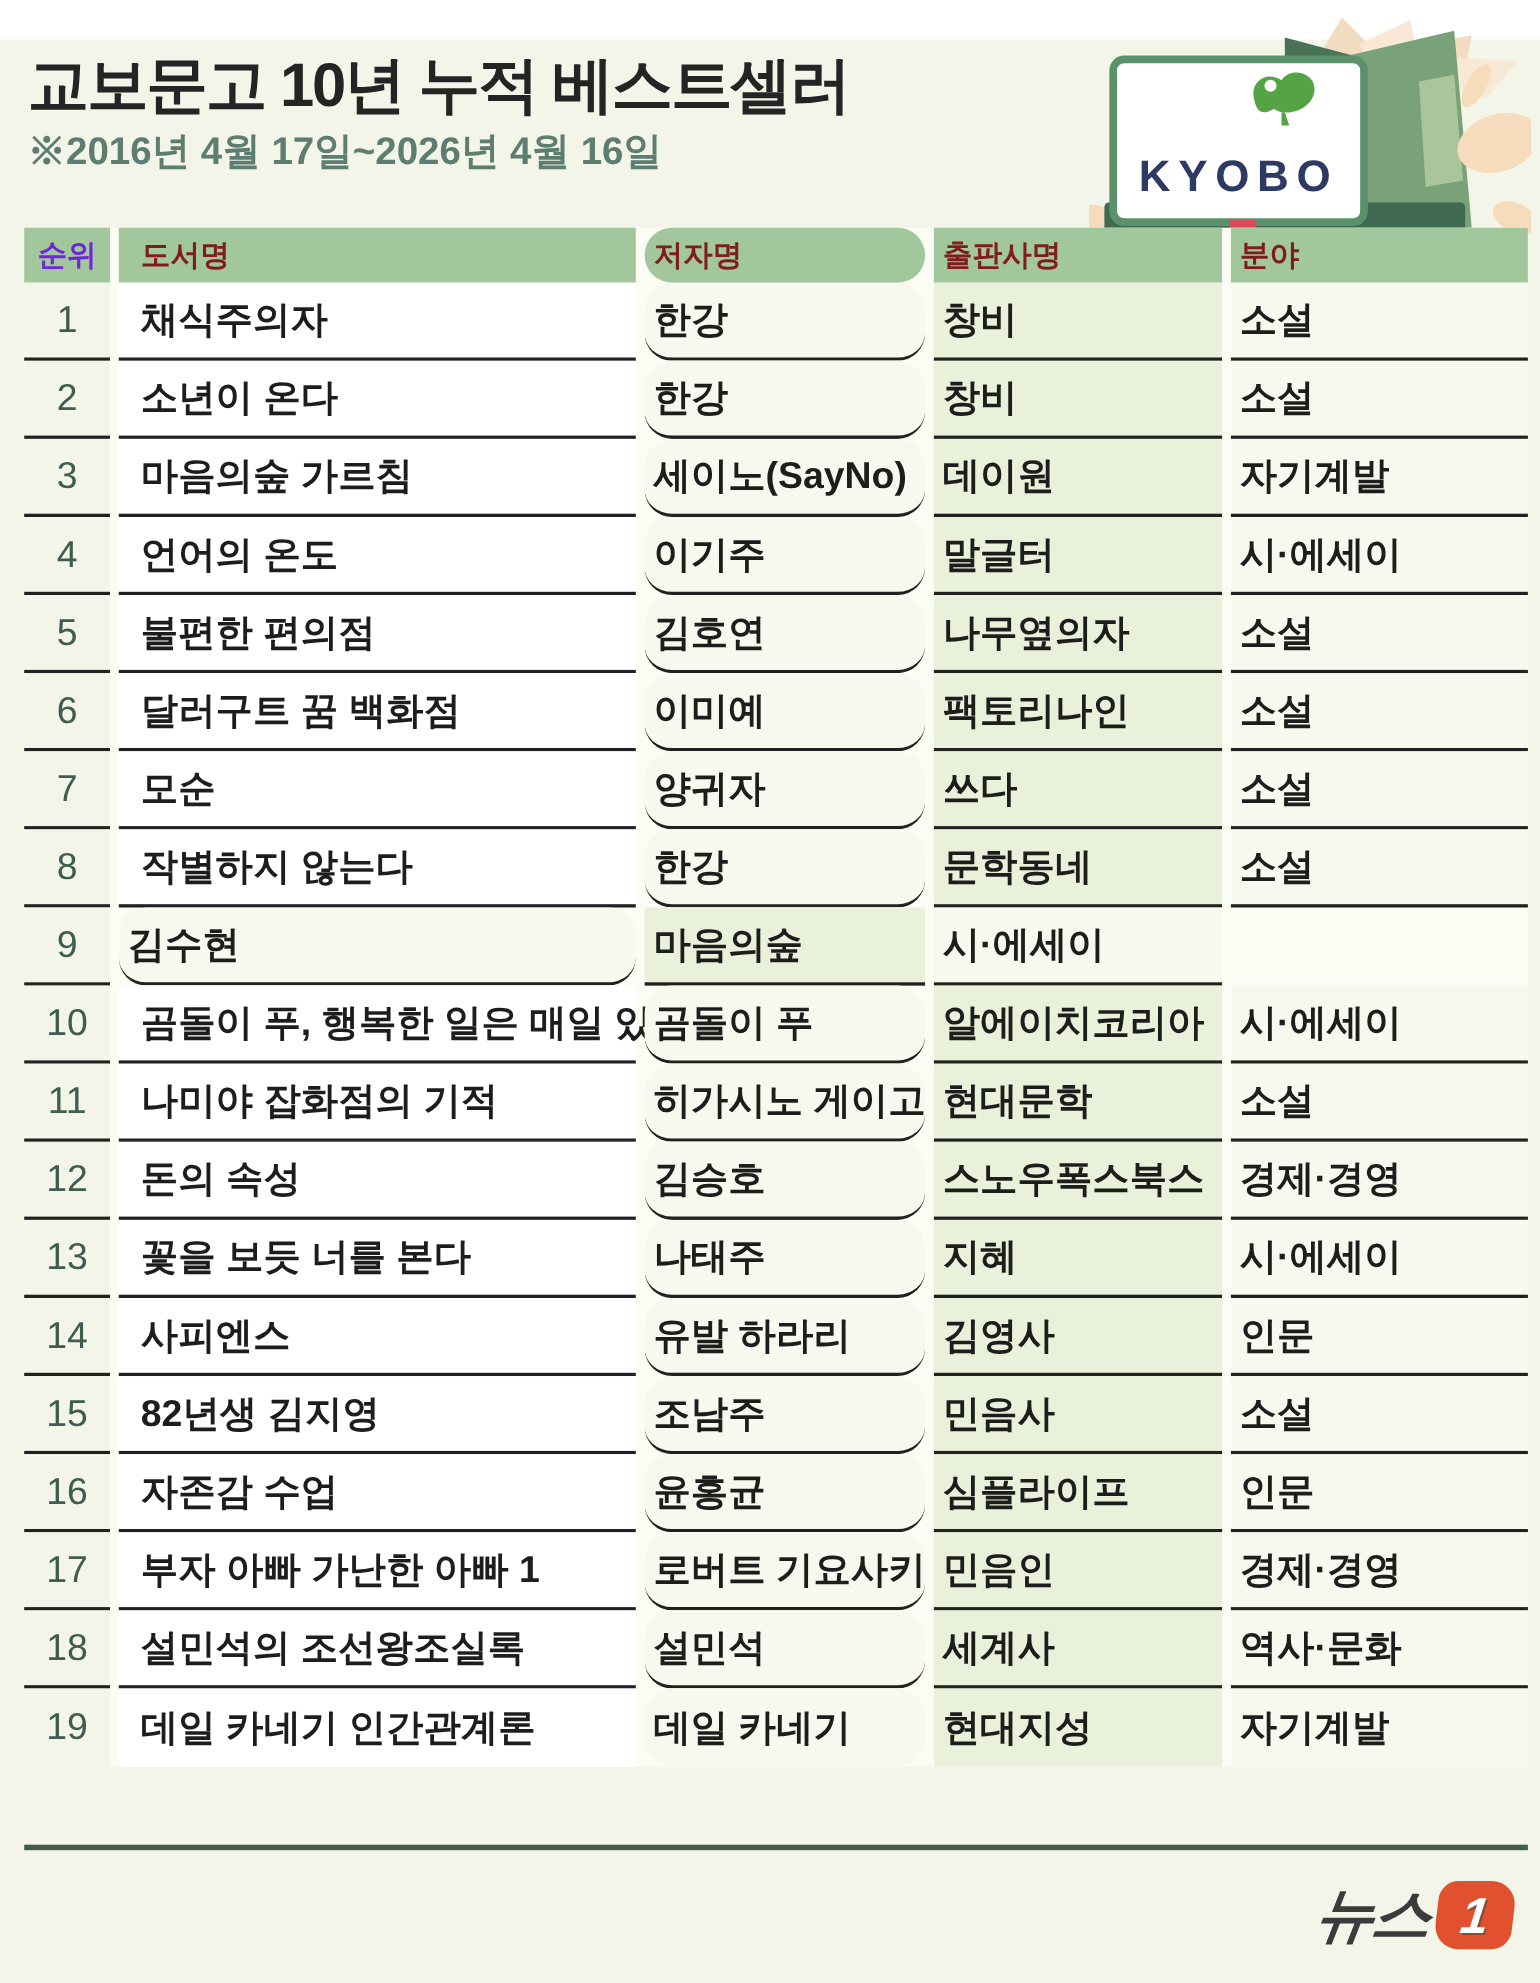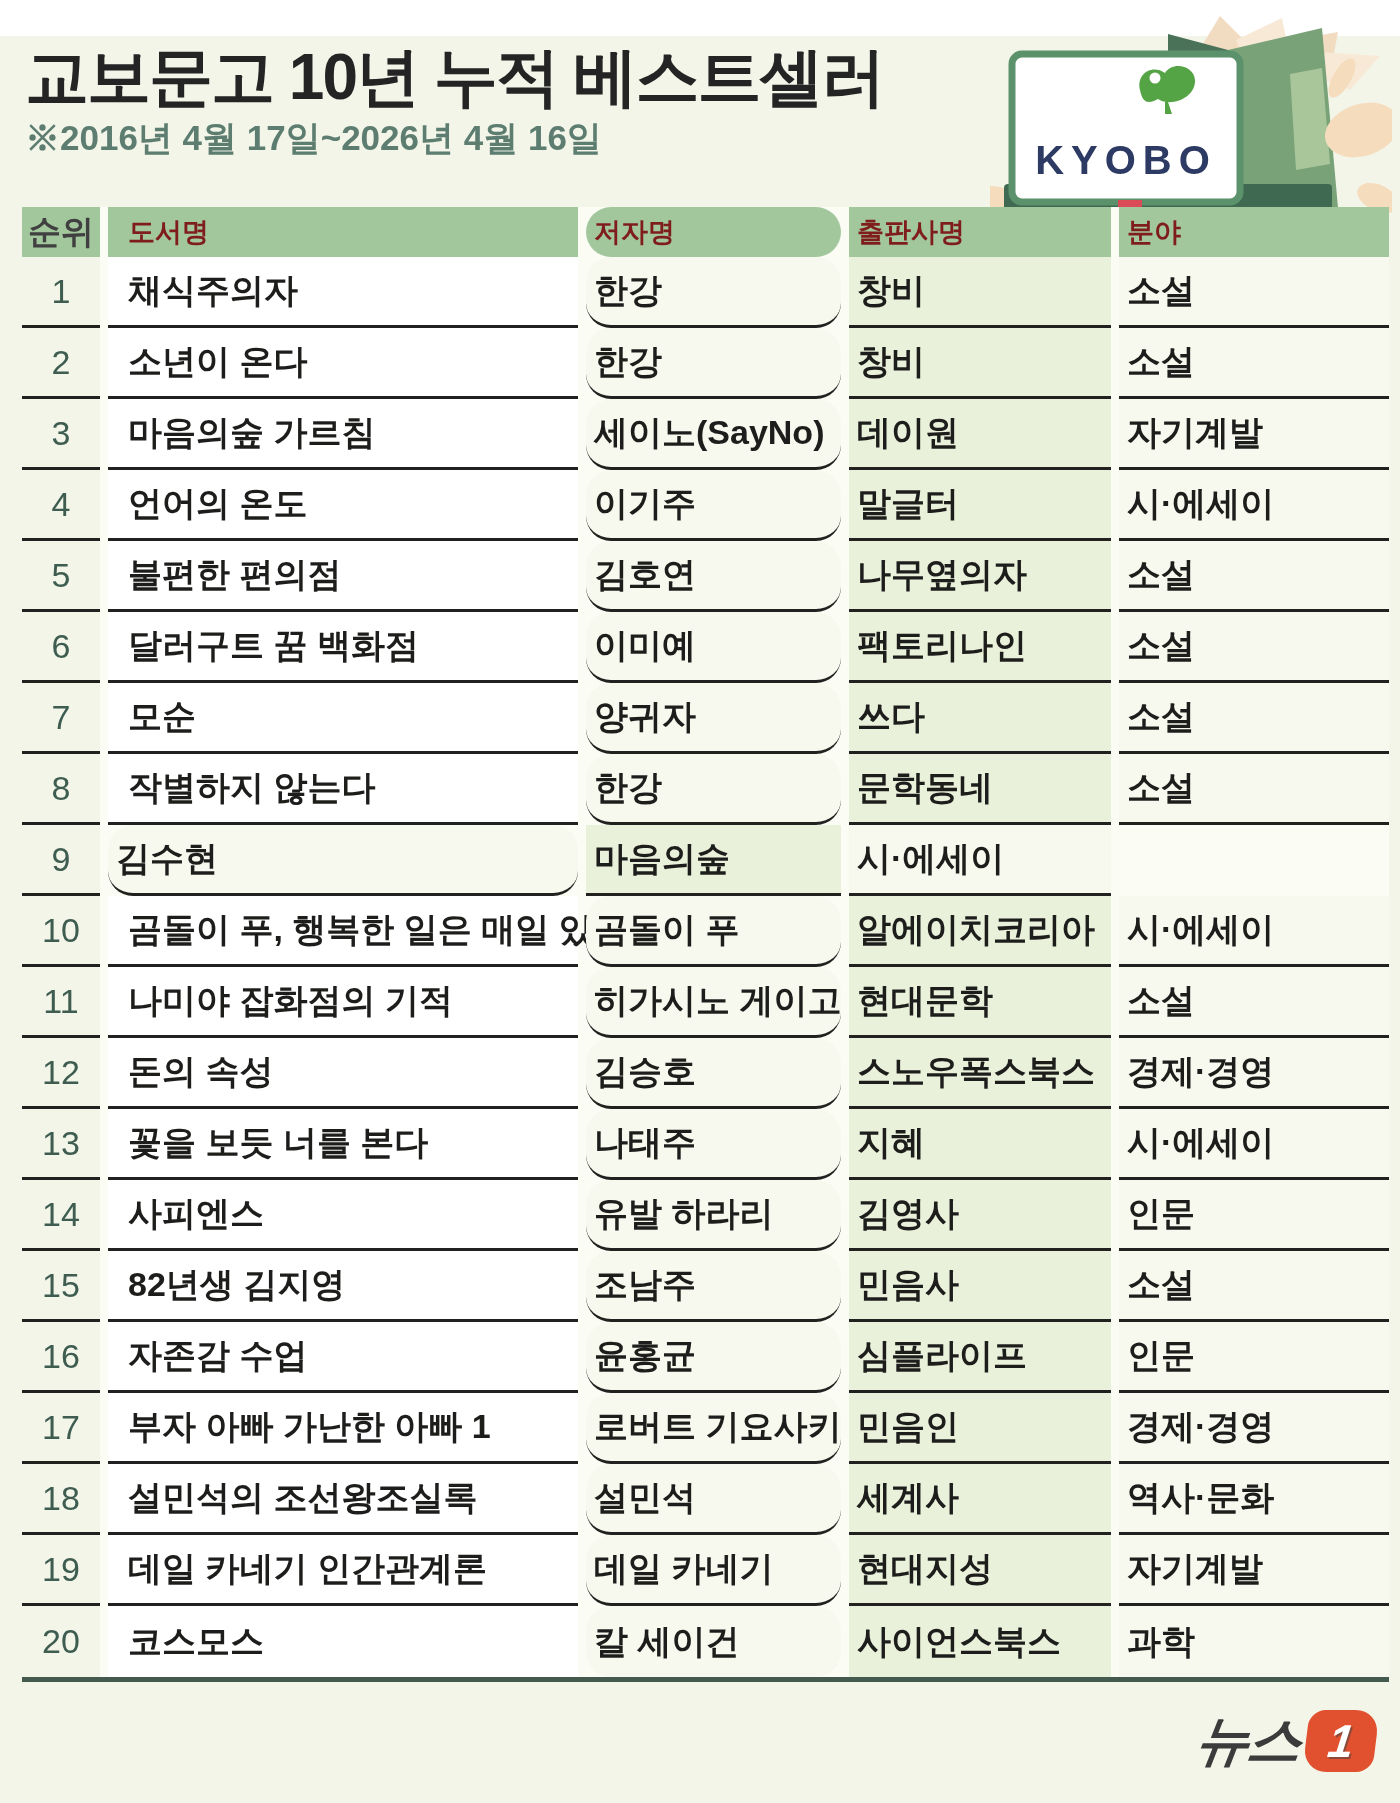--- a/index.html
+++ b/index.html
@@ -7,21 +7,21 @@
     width:1400px;height:1803px;position:relative;overflow:hidden;
     background:#f3f5e9;
     font-family:"Liberation Sans", sans-serif;
     color:#1d1d1b;
   }
   .top-strip{position:absolute;top:0;left:0;width:1400px;height:36px;background:#ffffff;}
 
   
   .heading{position:absolute;left:25px;top:46px;}
   .heading h1{
-    margin:0;font-size:64px;line-height:62px;font-weight:800;
+    margin:0;font-size:56px;line-height:62px;font-weight:800;
     color:#242424;letter-spacing:-2px;white-space:nowrap;
   }
   .heading p{
     margin:12px 0 0 0;font-size:35px;line-height:36px;font-weight:600;
     color:#5d7d71;white-space:nowrap;
   }
 
   
   .illus{position:absolute;left:990px;top:12px;width:402px;height:205px;}
 
@@ -35,21 +35,21 @@
     height:71px;
   }
   .row.head{height:50px;}
   .cell{
     display:flex;align-items:center;box-sizing:border-box;
     white-space:nowrap;overflow:visible;
   }
   .head .cell{
     background:#a3c79c;color:#7f1d1d;font-size:27px;font-weight:700;
   }
-  .head .c-rank{background:#a3c79c;color:#404040;font-size:33px;font-weight:700;}
+  .head .c-rank{background:#a3c79c;color:#6d28d9;font-size:27px;font-weight:700;}
   .c-rank{justify-content:center;background:#f3f5e9;font-size:36px;font-weight:500;color:#3e5c50;}
   .c-title{background:#ffffff;padding-left:20px;}
   .c-author{background:#f7f9ee;padding-left:8px;border-radius:25px;}
   .c-pub{background:#eaf1db;padding-left:8px;}
   .c-cat{background:#f7f9ee;padding-left:8px;}
   #rows .cell{font-size:34px;font-weight:700;}
   #rows .c-rank{font-weight:500;}
   #rows .row .cell{border-bottom:3px solid #21211f;}
   #rows .row:last-child .cell{border-bottom:none;}
 
@@ -272,27 +272,20 @@
   </div>
 
   <div class="row">
     <div class="cell c-rank">19</div>
     <div class="cell c-title">데일 카네기 인간관계론</div>
     <div class="cell c-author">데일 카네기</div>
     <div class="cell c-pub">현대지성</div>
     <div class="cell c-cat">자기계발</div>
   </div>
 
-  <div class="row">
-    <div class="cell c-rank">20</div>
-    <div class="cell c-title">코스모스</div>
-    <div class="cell c-author">칼 세이건</div>
-    <div class="cell c-pub">사이언스북스</div>
-    <div class="cell c-cat">과학</div>
-  </div>
 </div>
 </div>
 
 <div class="bottom-rule"></div>
 
 <div class="news1">
   <span class="press-name">뉴스</span>
   <span class="one-badge">
     <span>1</span>
   </span>

